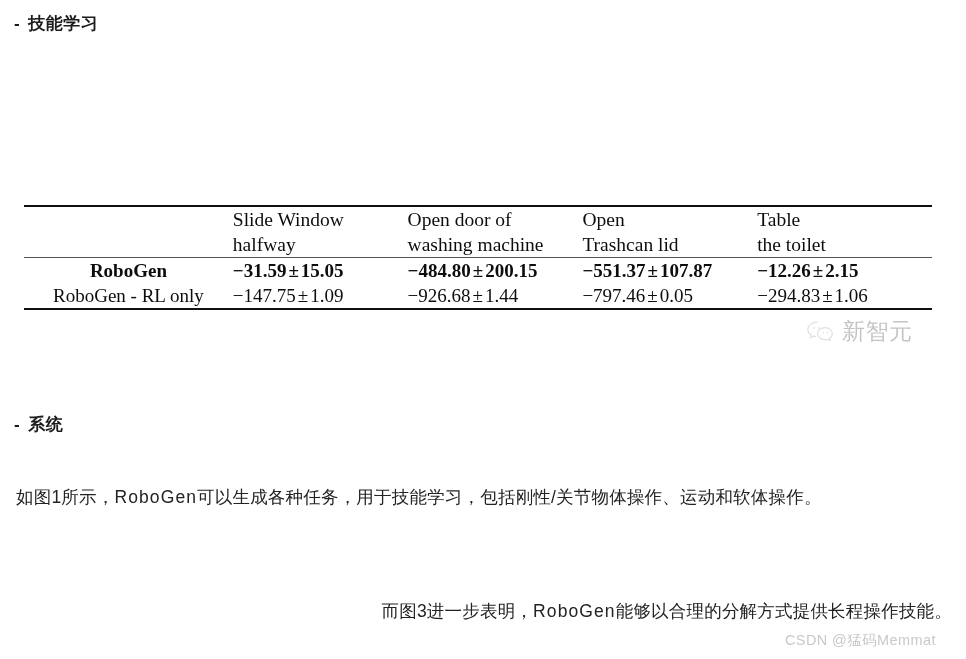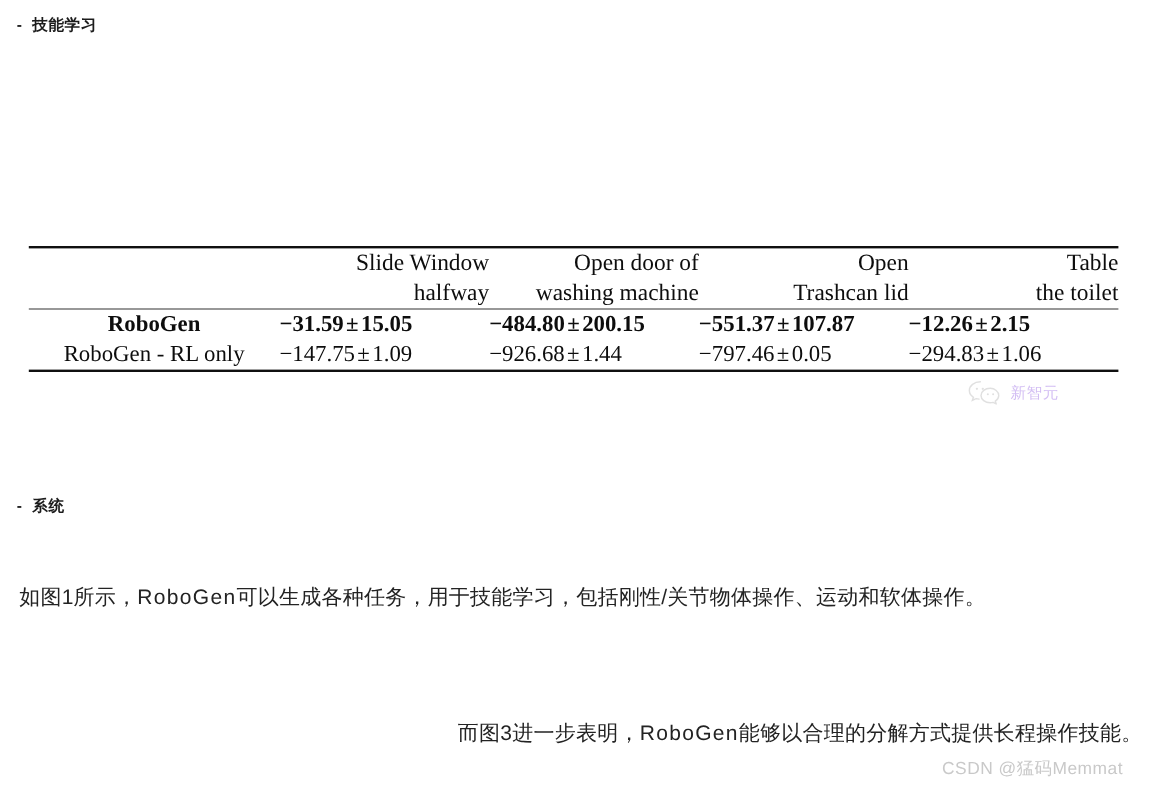--- a/index.html
+++ b/index.html
@@ -20,21 +20,21 @@
 
   .page {
     position: absolute;
     inset: 0;
   }
 
   
   .section-heading {
     position: absolute;
     left: 14px;
-    font-size: 13px;
+    font-size: 17px;
     font-weight: bold;
     color: #1c1c1c;
     letter-spacing: 0.5px;
     white-space: nowrap;
   }
   .section-heading .dash {
     display: inline-block;
     margin-right: 8px;
     font-weight: bold;
   }
@@ -82,21 +82,21 @@
     table-layout: fixed;
   }
   table.t2 th, table.t2 td {
     padding: 0;
     border: 0;
   }
   col.c-label { width: 23.0%; }
   col.c-col   { width: 19.25%; }
 
   .hdr-cell {
-    text-align: right;
+    text-align: left;
     font-weight: normal;
     font-size: 19.5px;
     line-height: 25px;
     padding: 5px 0 7px 0;
     color: #0d0d0d;
     margin-top: 29px;
   }
   .hdr-cell span { display: block; }
 
   .row-label {
@@ -140,22 +140,22 @@
     gap: 6px;
     opacity: 0.30;
     pointer-events: none;
   }
   .wm-wechat .wx-icon {
     position: relative;
     width: 30px;
     height: 24px;
   }
   .wm-wechat .wx-text {
-    font-size: 13px;
-    color: #6d28d9;
+    font-size: 23px;
+    color: #404040;
     letter-spacing: 0.5px;
   }
 
   .wm-csdn {
     position: absolute;
     left: 785px;
     top: 631px;
     font-size: 14.5px;
     color: #c9c9c9;
     letter-spacing: 0.4px;

